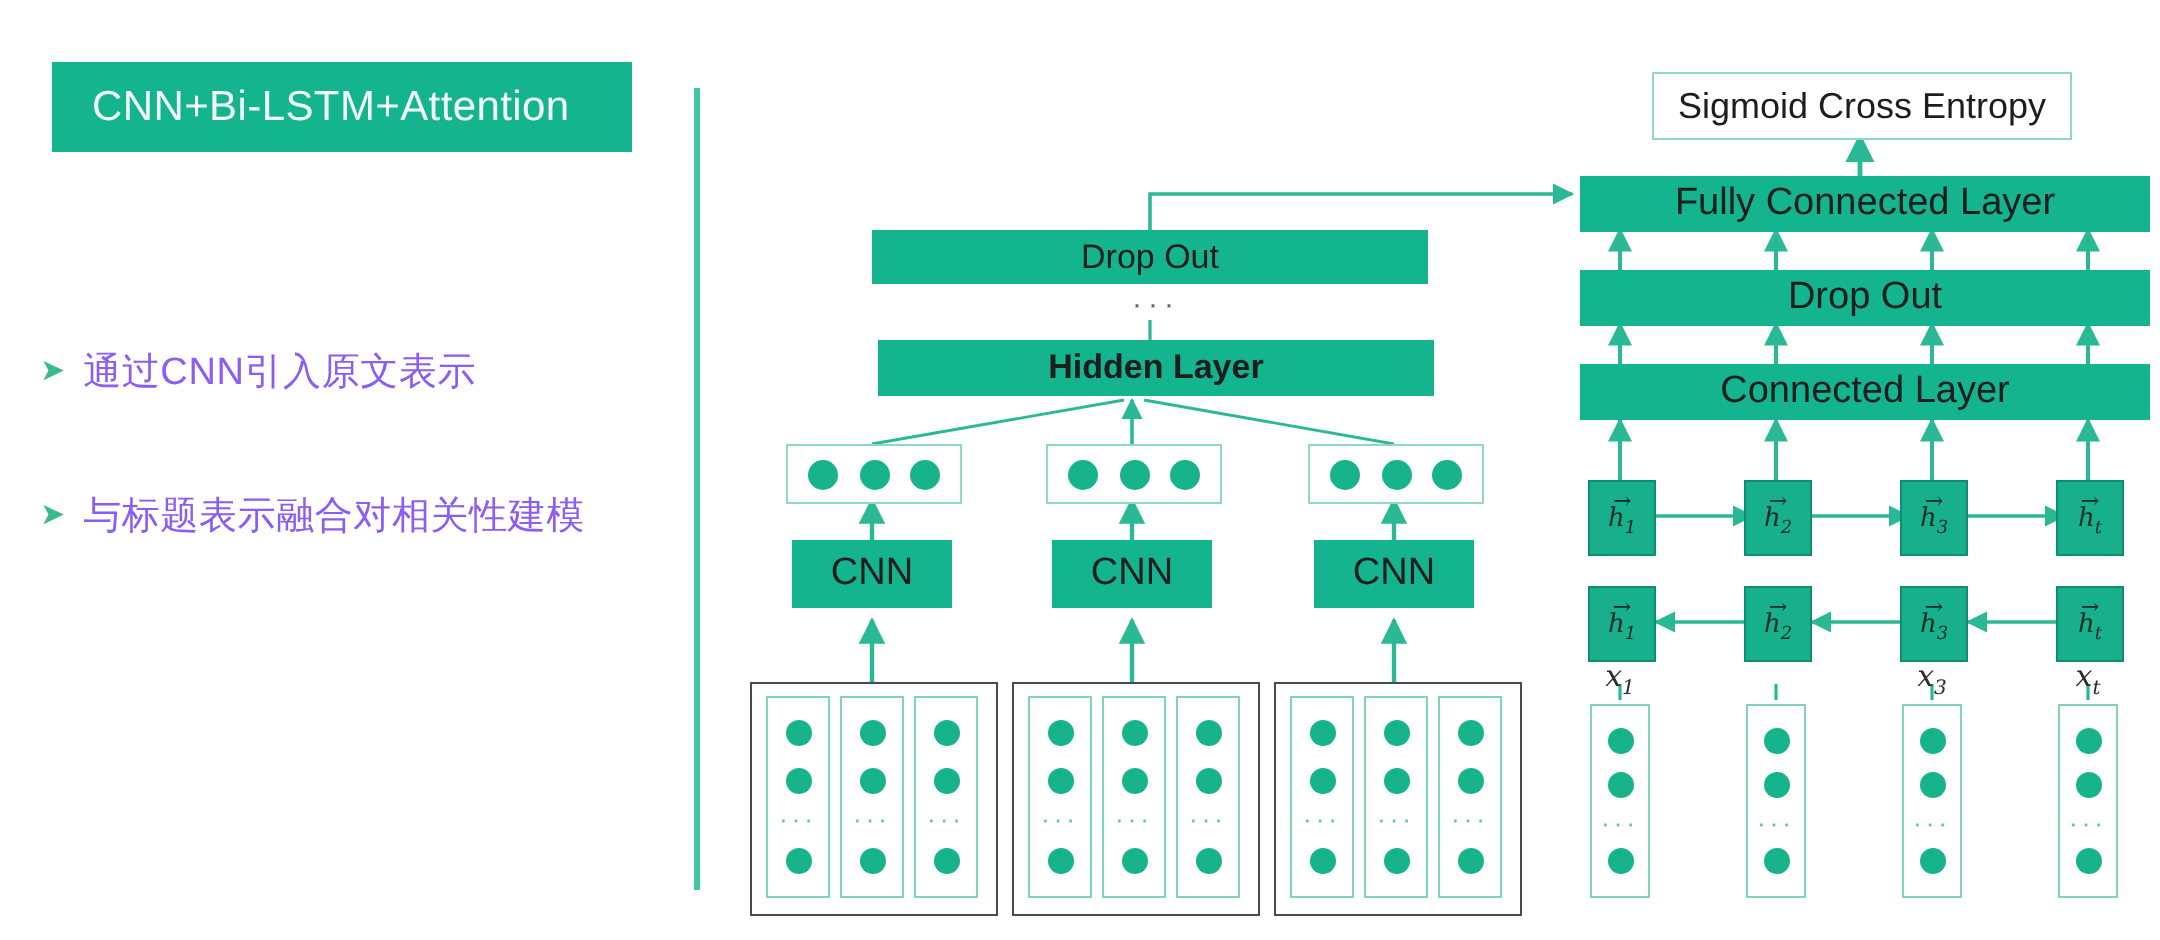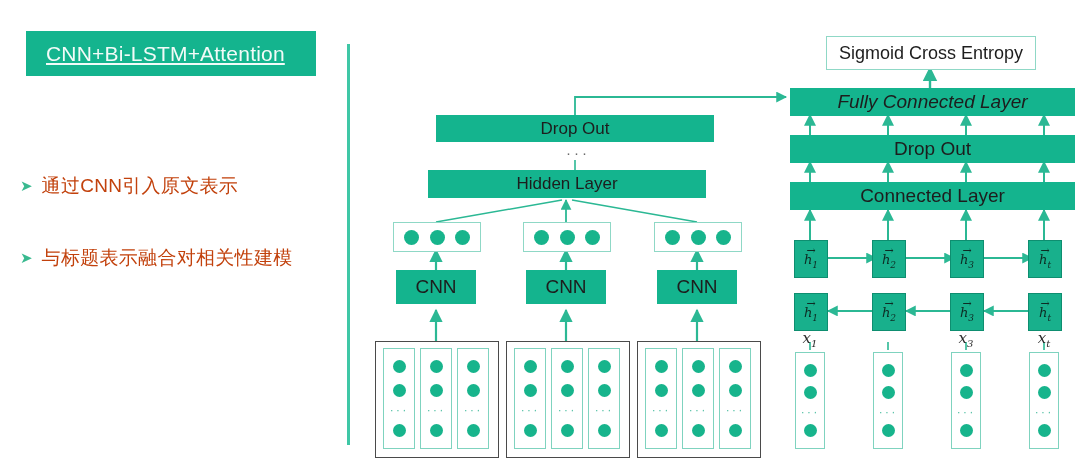--- a/index.html
+++ b/index.html
@@ -10,29 +10,29 @@
   }
   #stage{position:absolute;left:0;top:0;width:1080px;height:470px;}
 
   
   .title-box{
     position:absolute;left:26px;top:31px;width:290px;height:45px;
     background:#14b48e;display:flex;align-items:center;
   }
   .title-text{
     color:#f2fbf8;font-size:21px;letter-spacing:.2px;padding-left:20px;
-    font-weight:400;white-space:nowrap;text-decoration:underline;
+    font-weight:400;white-space:nowrap;
   }
   .bullet-row{position:absolute;display:flex;align-items:center;}
   .bullet-mark{
     color:#39b98f;font-size:15px;line-height:1;margin-right:9px;
     transform:translateY(-1px);
   }
   .bullet-text{
-    color:#c2410c;font-size:19px;white-space:nowrap;letter-spacing:.3px;
+    color:#8b5cf6;font-size:19px;white-space:nowrap;letter-spacing:.3px;
   }
   #b1{left:20px;top:173px;}
   #b2{left:20px;top:245px;}
 
   .divider{
     position:absolute;left:347px;top:44px;width:3px;height:401px;
     background:#3fc7a6;
   }
 
   
@@ -160,21 +160,21 @@
     <line x1="1044" y1="135" x2="1044" y2="115" stroke="#2bb894" stroke-width="2" marker-end="url(#ah)"></line>
 
     <line x1="930" y1="88" x2="930" y2="68" stroke="#2bb894" stroke-width="2.4" marker-end="url(#ah)"></line>
   </svg>
 
   <div class="gbox" style="left:436px;top:115px;width:278px;height:27px;">
     <span>Drop Out</span>
   </div>
   <div class="ell-h" style="left:566px;top:144px;">···</div>
 
-  <div class="gbox" style="left:428px;top:170px;width:278px;height:28px;">
+  <div class="gbox" style="left:439px;top:170px;width:278px;height:28px;font-weight:bold;">
     <span>Hidden Layer</span>
   </div>
 
   <div class="row-box" style="left:393px;top:222px;width:86px;height:28px;">
     <span class="dot"></span>
     <span class="dot"></span>
     <span class="dot"></span>
   </div>
   <div class="row-box" style="left:523px;top:222px;width:86px;height:28px;">
     <span class="dot"></span>
@@ -254,21 +254,21 @@
     <span class="dot sm"></span>
     <span class="dot sm"></span>
     <span class="ell">···</span>
     <span class="dot sm"></span>
   </div>
 
   <div class="wbox" style="left:826px;top:36px;width:208px;height:32px;font-size:18px;justify-content:center;">
     <span>Sigmoid Cross Entropy</span>
   </div>
 
-  <div class="gbox" style="left:790px;top:88px;width:285px;height:28px;font-size:19px;font-style:italic;">
+  <div class="gbox" style="left:790px;top:88px;width:285px;height:28px;font-size:19px;">
     <span>Fully Connected Layer</span>
   </div>
 
   <div class="gbox" style="left:790px;top:135px;width:285px;height:28px;font-size:19px;">
     <span>Drop Out</span>
   </div>
 
   <div class="gbox" style="left:790px;top:182px;width:285px;height:28px;font-size:19px;">
     <span>Connected Layer</span>
   </div>

